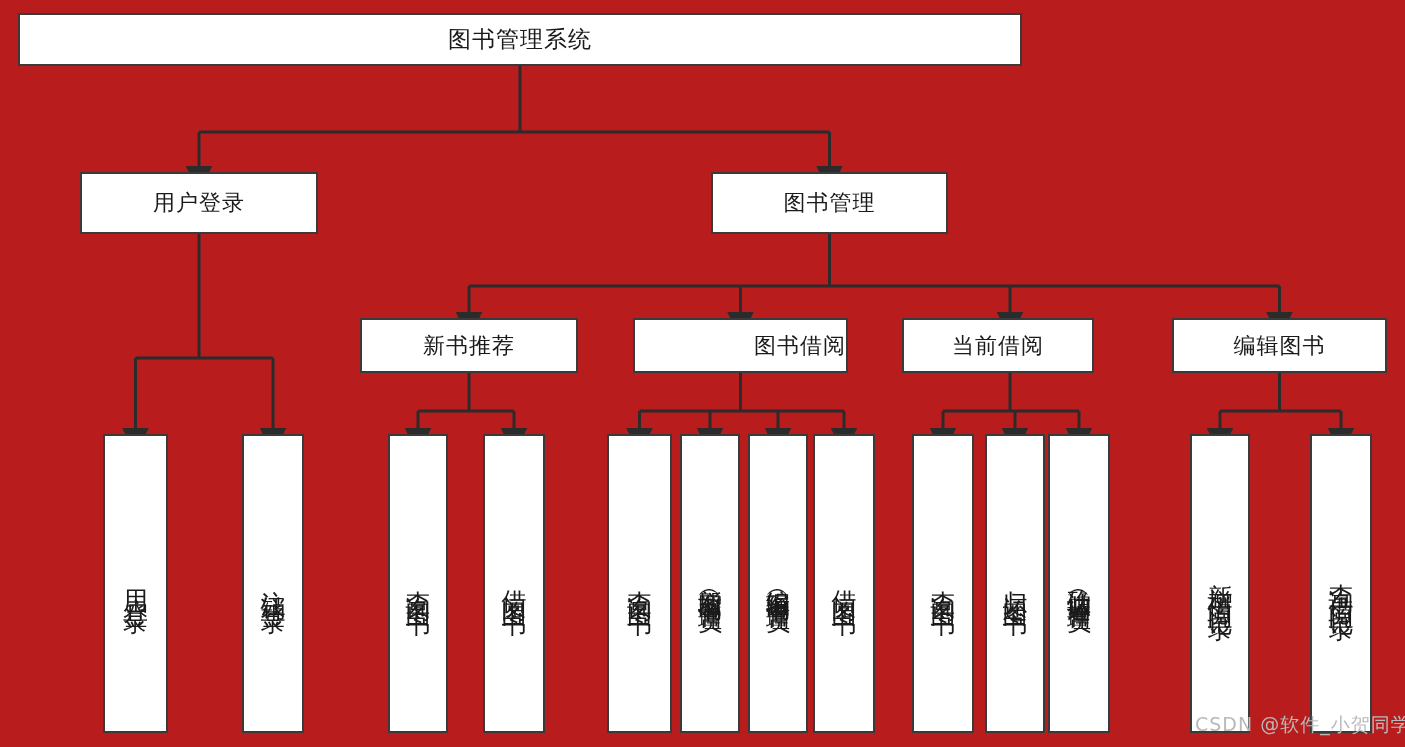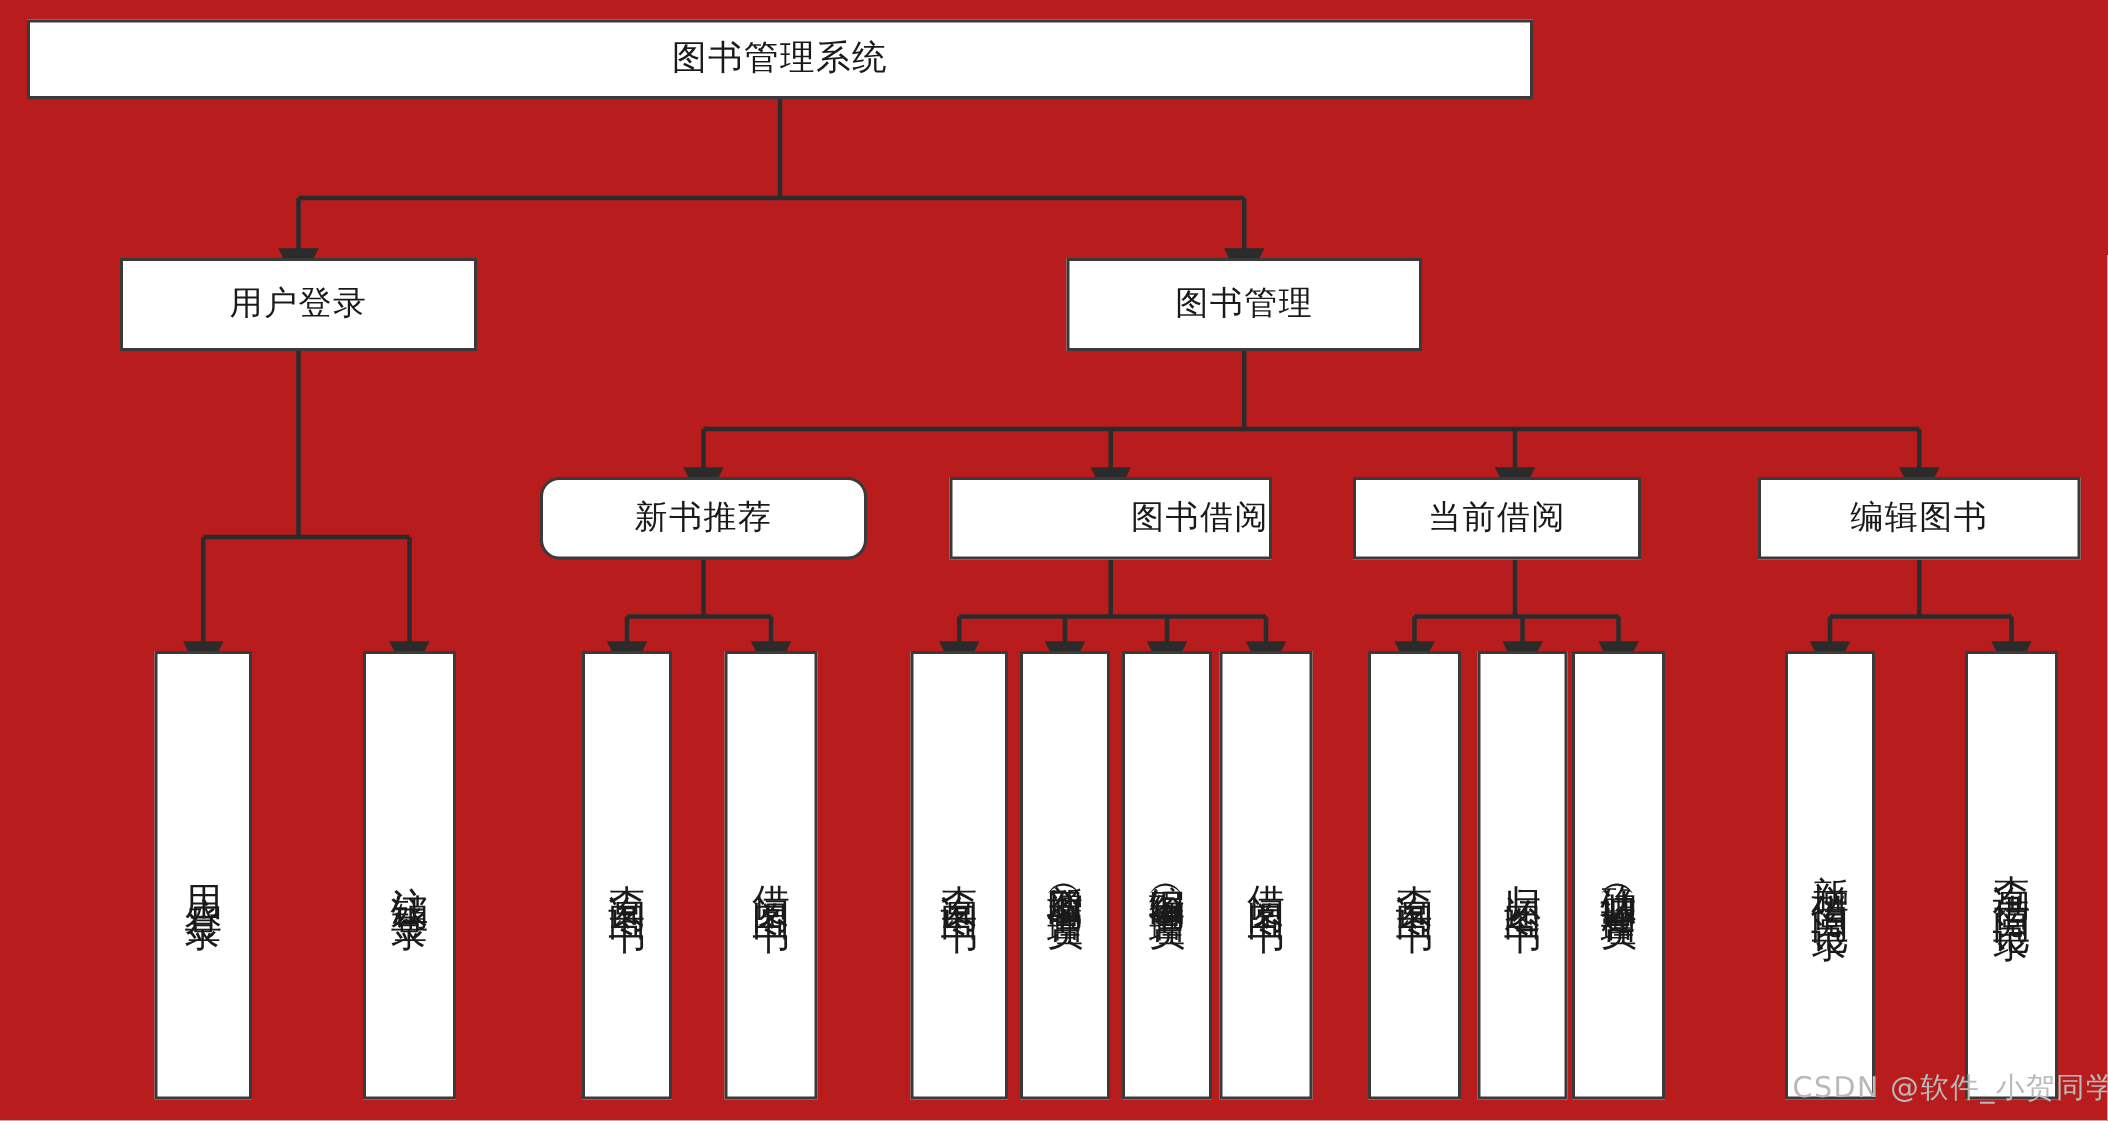--- a/index.html
+++ b/index.html
@@ -128,21 +128,21 @@
   <div id="node-layer">
       <div class="node horizontal root" style="left: 18px; top: 13px; width: 1004px; height: 53px;">
         <span class="node-label">图书管理系统</span>
       </div>
       <div class="node horizontal" style="left: 80px; top: 172px; width: 238px; height: 62px;">
         <span class="node-label">用户登录</span>
       </div>
       <div class="node horizontal" style="left: 711px; top: 172px; width: 237px; height: 62px;">
         <span class="node-label">图书管理</span>
       </div>
-      <div class="node horizontal" style="left: 360px; top: 318px; width: 218px; height: 55px; border-radius: 13px;">
+      <div class="node horizontal" style="left: 360px; top: 318px; width: 218px; height: 55px;">
         <span class="node-label">新书推荐</span>
       </div>
       <div class="node horizontal" style="left: 633px; top: 318px; width: 215px; height: 55px; justify-content: flex-end;">
         <span class="node-label">图书借阅</span>
       </div>
       <div class="node horizontal" style="left: 902px; top: 318px; width: 192px; height: 55px;">
         <span class="node-label">当前借阅</span>
       </div>
       <div class="node horizontal" style="left: 1172px; top: 318px; width: 215px; height: 55px;">
         <span class="node-label">编辑图书</span>

